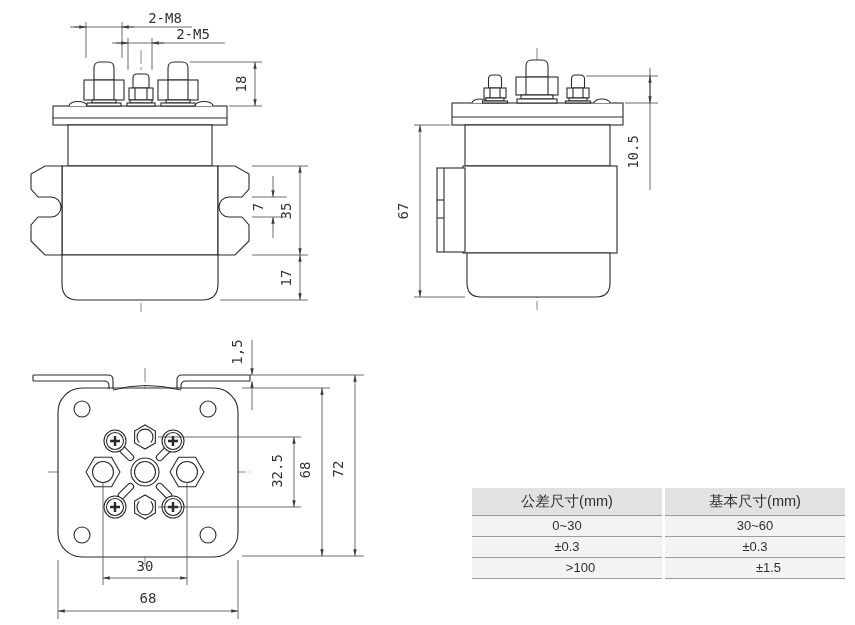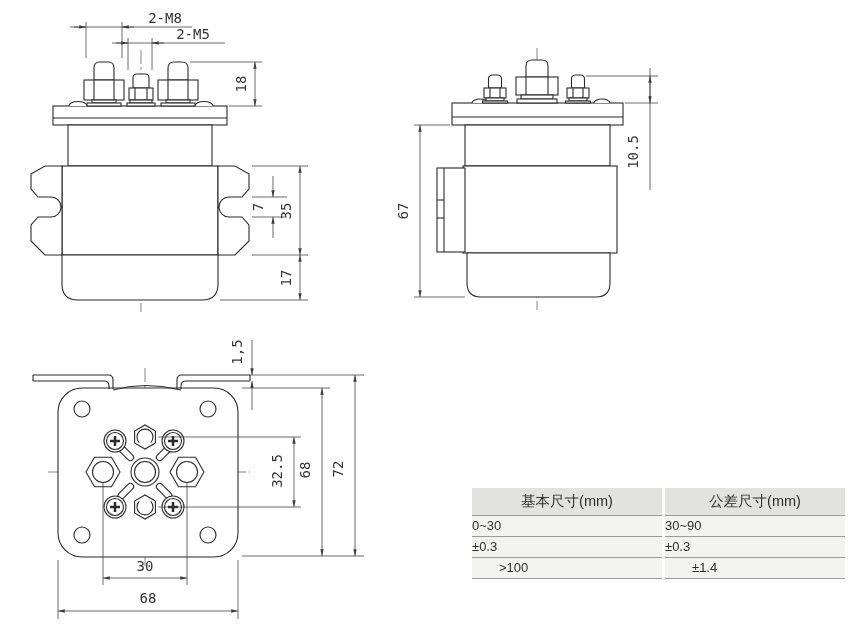--- a/index.html
+++ b/index.html
@@ -17,21 +17,21 @@
     position:absolute; left:472px; top:488px; width:373px;
     display:grid; grid-template-columns:190px 180px; column-gap:3px;
     font-family:"Liberation Sans", sans-serif; color:#2e2e2e;
   }
   .tt-h {
     background:#e2e2e0; height:27px; line-height:27px;
     text-align:center; font-size:14.5px;
   }
   .tt-c {
     background:#f3f3f1; height:20px; line-height:20px;
-    font-size:13px; border-top:1px solid #9b9b9b;
+    text-align:center; font-size:13px; border-top:1px solid #9b9b9b;
   }
   .tt-last { border-bottom:1px solid #9b9b9b;padding-left:27px; }
 </style>
 </head>
 <body>
 
 <div id="page">
 
 <svg width="855" height="625" viewBox="0 0 855 625">
   <defs>
@@ -274,27 +274,27 @@
     <text x="242" y="352" text-anchor="middle" transform="rotate(-90 242 352)">1,5</text>
     <text x="282" y="471" text-anchor="middle" transform="rotate(-90 282 471)">32.5</text>
     <text x="310" y="470" text-anchor="middle" transform="rotate(-90 310 470)">68</text>
     <text x="343" y="469" text-anchor="middle" transform="rotate(-90 343 469)">72</text>
     <text x="145" y="571" text-anchor="middle">30</text>
     <text x="148" y="603" text-anchor="middle">68</text>
   </g>
 </svg>
 
 <div class="tol-table">
+  <div class="tt-h">公差尺寸(mm)</div>
   <div class="tt-h">基本尺寸(mm)</div>
-  <div class="tt-h">公差尺寸(mm)</div>
 
   <div class="tt-c">0~30</div>
 
-  <div class="tt-c">30~90</div>
+  <div class="tt-c">30~60</div>
   <div class="tt-c">±0.3</div>
 
   <div class="tt-c">±0.3</div>
 
   <div class="tt-c tt-last">&gt;100</div>
-  <div class="tt-c tt-last">±1.4</div>
+  <div class="tt-c tt-last">±1.5</div>
 </div>
 
 </div>
 
 </body></html>

